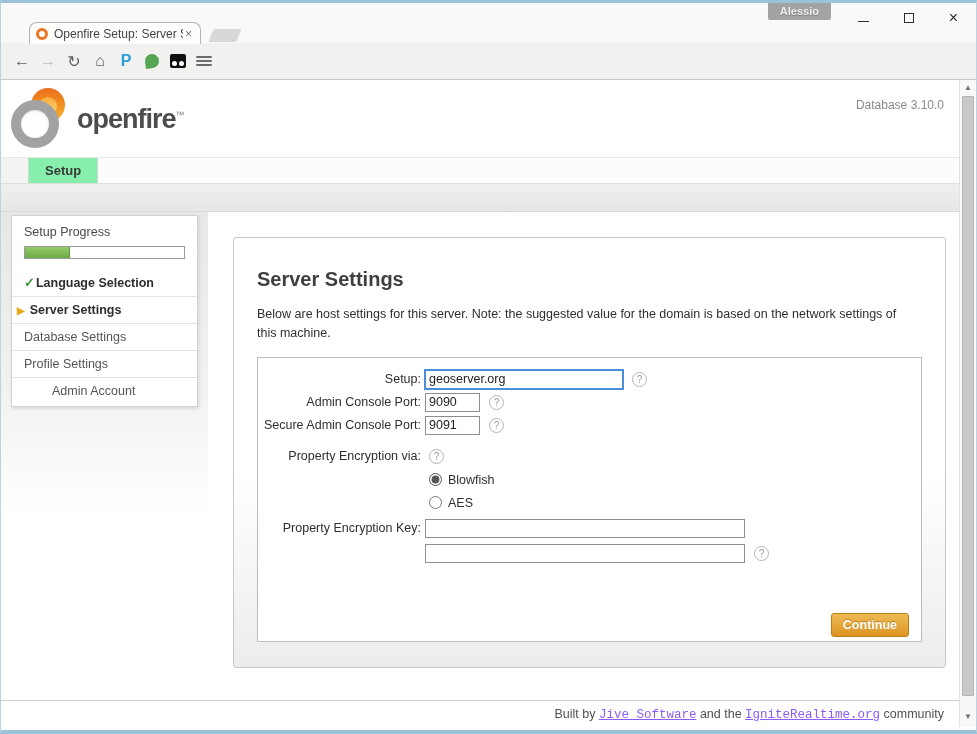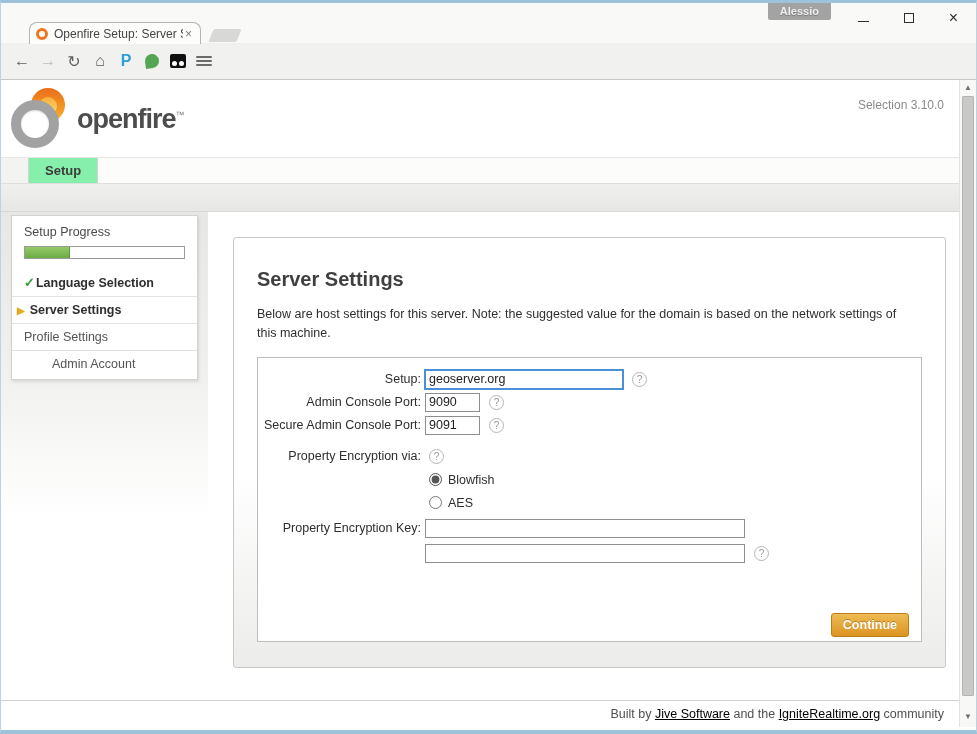--- a/index.html
+++ b/index.html
@@ -138,21 +138,21 @@
   .continue-btn {
     font-family:"Liberation Sans", sans-serif; font-size:12.5px; font-weight:bold; color:#fff;
     background:linear-gradient(#eebb55,#dc9422); border:1px solid #bc7d16; border-radius:3px;
     padding:4px 11px; text-shadow:0 -1px 0 rgba(120,70,0,0.45);margin-top:16px;
   }
   .spacer-enc { margin-top:14px; }
 
   .footer { height:27px; border-top:1px solid #cfcfcd; background:#fff;
     display:flex; align-items:center; justify-content:flex-end; padding-right:15px;
     font-size:12.5px; color:#4f4f4f; }
-  .footer a { color:#000000; text-decoration:underline; }
+  .footer a { color:#8b5cf6; text-decoration:underline;font-family:Liberation Mono, monospace; }
 </style>
 </head>
 <body>
 
 <div class="window">
 
   <div class="tabstrip">
     <div class="tab">
       <span class="tab-favicon"></span>
       <span class="tab-title">Openfire Setup: Server Sett</span>
@@ -206,21 +206,21 @@
 
       <div class="site-header">
         <div class="logo">
           <span class="logo-mark">
             <span class="flame-big"></span>
             <span class="flame-small"></span>
             <span class="logo-ring"></span>
           </span>
           <span class="logo-text"><span>openfire</span><span class="logo-tm">™</span></span>
         </div>
-        <div class="version">Selection 3.10.0</div>
+        <div class="version">Database 3.10.0</div>
       </div>
 
       <div class="tab-row">
         <div class="tab-row-stub"></div>
         <div class="setup-tab">Setup</div>
       </div>
       <div class="sub-bar"></div>
 
       <div class="content-area">
 
@@ -232,20 +232,23 @@
             </div>
             <div class="side-item done">
               <span class="check-ico">✓</span>
               <span>Language Selection</span>
             </div>
             <div class="side-item current">
               <span class="arrow-ico">▶</span>
               <span>Server Settings</span>
             </div>
             <div class="side-item">
+              <span>Database Settings</span>
+            </div>
+            <div class="side-item">
               <span>Profile Settings</span>
             </div>
             <div class="side-item">
               <span>Admin Account</span>
             </div>
           </div>
         </div>
 
         <div class="main-col">
           <div class="outer-wrapper">

